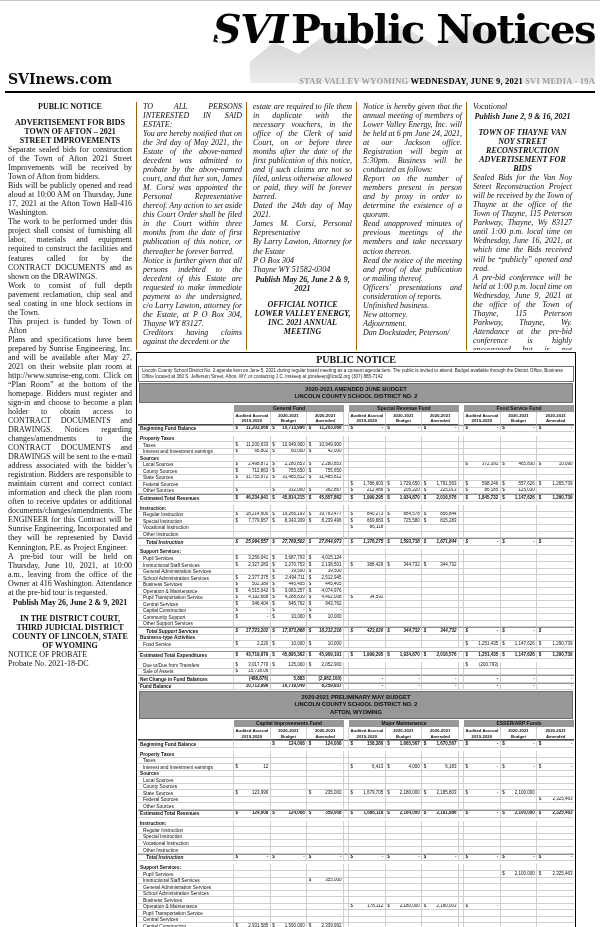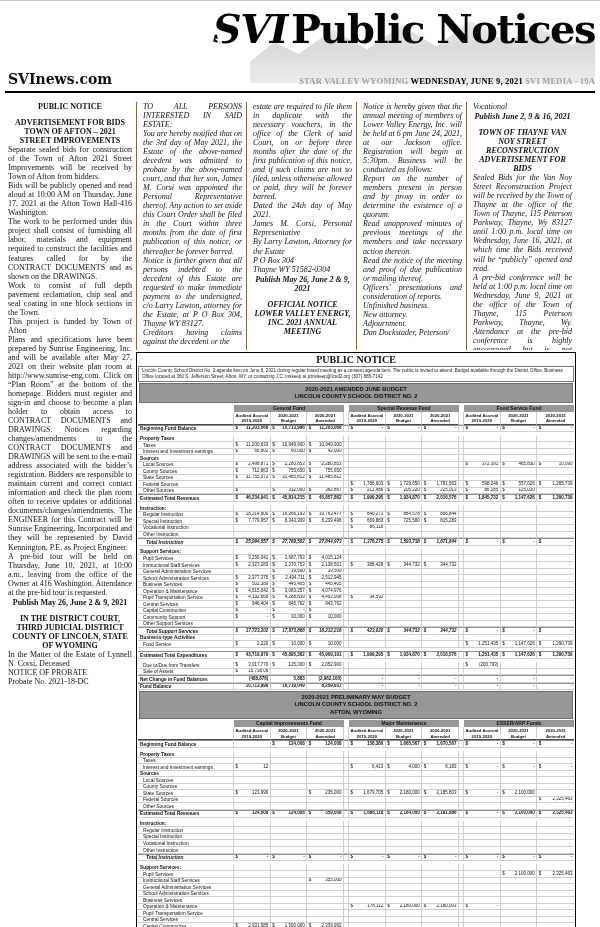--- a/index.html
+++ b/index.html
@@ -80,21 +80,20 @@
         <div class="blk heading">ADVERTISEMENT FOR BIDS TOWN OF AFTON – 2021 STREET IMPROVEMENTS</div>
         <div class="blk body">Separate sealed bids for construction of the Town of Afton 2021 Street Improvements will be received by Town of Afton from bidders.</div>
         <div class="blk body">Bids will be publicly opened and read aloud at 10:00 AM on Thursday, June 17, 2021 at the Afton Town Hall-416 Washington.</div>
         <div class="blk body">The work to be performed under this project shall consist of furnishing all labor, materials and equipment required to construct the facilities and features called for by the CONTRACT DOCUMENTS and as shown on the DRAWINGS.</div>
         <div class="blk body">Work to consist of full depth pavement reclamation, chip seal and seal coating in one block sections in the Town.</div>
         <div class="blk body">This project is funded by Town of Afton</div>
         <div class="blk body">Plans and specifications have been prepared by Sunrise Engineering, Inc. and will be available after May 27, 2021 on their website plan room at http://www.sunrise-eng.com. Click on “Plan Room” at the bottom of the homepage. Bidders must register and sign-in and choose to become a plan holder to obtain access to CONTRACT DOCUMENTS and DRAWINGS. Notices regarding changes/amendments to the CONTRACT DOCUMENTS and DRAWINGS will be sent to the e-mail address associated with the bidder’s registration. Bidders are responsible to maintain current and correct contact information and check the plan room often to receive updates or additional documents/changes/amendments. The ENGINEER for this Contract will be Sunrise Engineering, Incorporated and they will be represented by David Kennington, P.E. as Project Engineer.</div>
         <div class="blk body">A pre-bid tour will be held on Thursday, June 10, 2021, at 10:00 a.m., leaving from the office of the Owner at 416 Washington. Attendance at the pre-bid tour is requested.</div>
         <div class="blk publish">Publish May 26, June 2 &amp; 9, 2021</div>
         <div class="blk heading">IN THE DISTRICT COURT, THIRD JUDICIAL DISTRICT COUNTY OF LINCOLN, STATE OF WYOMING</div>
-        <div class="blk body">In the Matter of the Estate of Lynnell N. Corsi, Deceased</div>
         <div class="blk body">NOTICE OF PROBATE</div>
         <div class="blk body">Probate No. 2021-18-DC</div>
       </div>
     <div class="rightarea">
       <div class="ncols">
         <div class="ncol">
             <div class="blk body">TO ALL PERSONS INTERESTED IN SAID ESTATE:</div>
             <div class="blk body">You are hereby notified that on the 3rd day of May 2021, the Estate of the above-named decedent was admitted to probate by the above-named court, and that her son, James M. Corsi was appointed the Personal Representative thereof. Any action to set aside this Court Order shall be filed in the Court within three months from the date of first publication of this notice, or thereafter be forever barred.</div>
             <div class="blk body">Notice is further given that all persons indebted to the decedent of this Estate are requested to make immediate payment to the undersigned, c/o Larry Lawton, attorney for the Estate, at P O Box 304, Thayne WY 83127.</div>
             <div class="blk body">Creditors having claims against the decedent or the</div>

